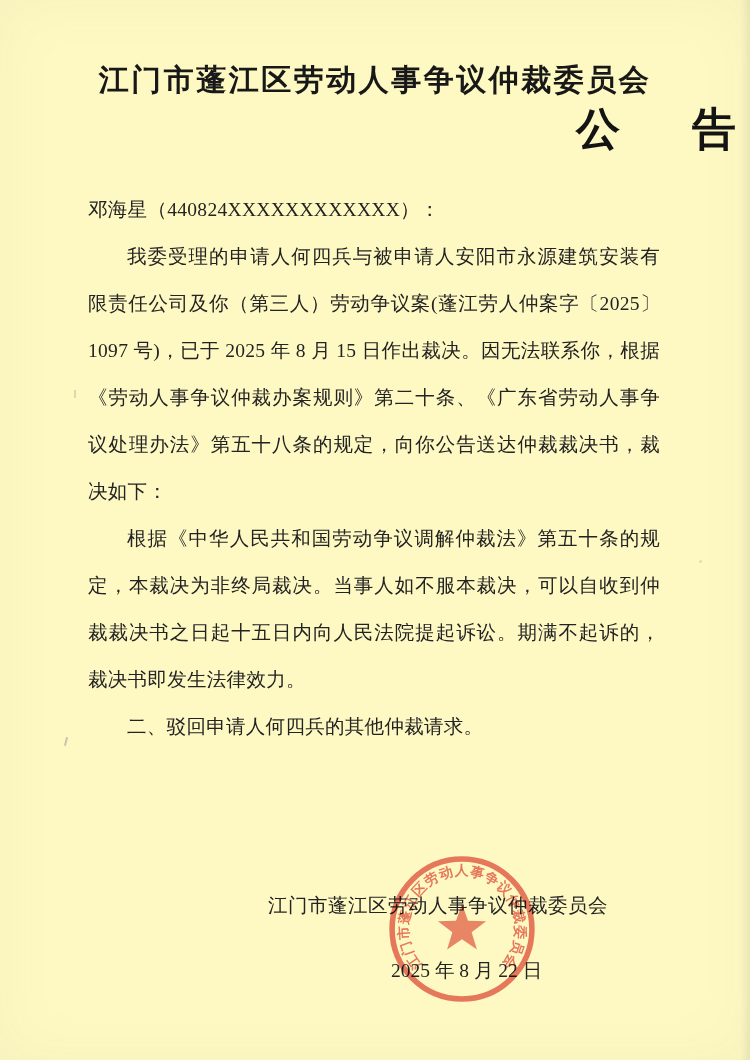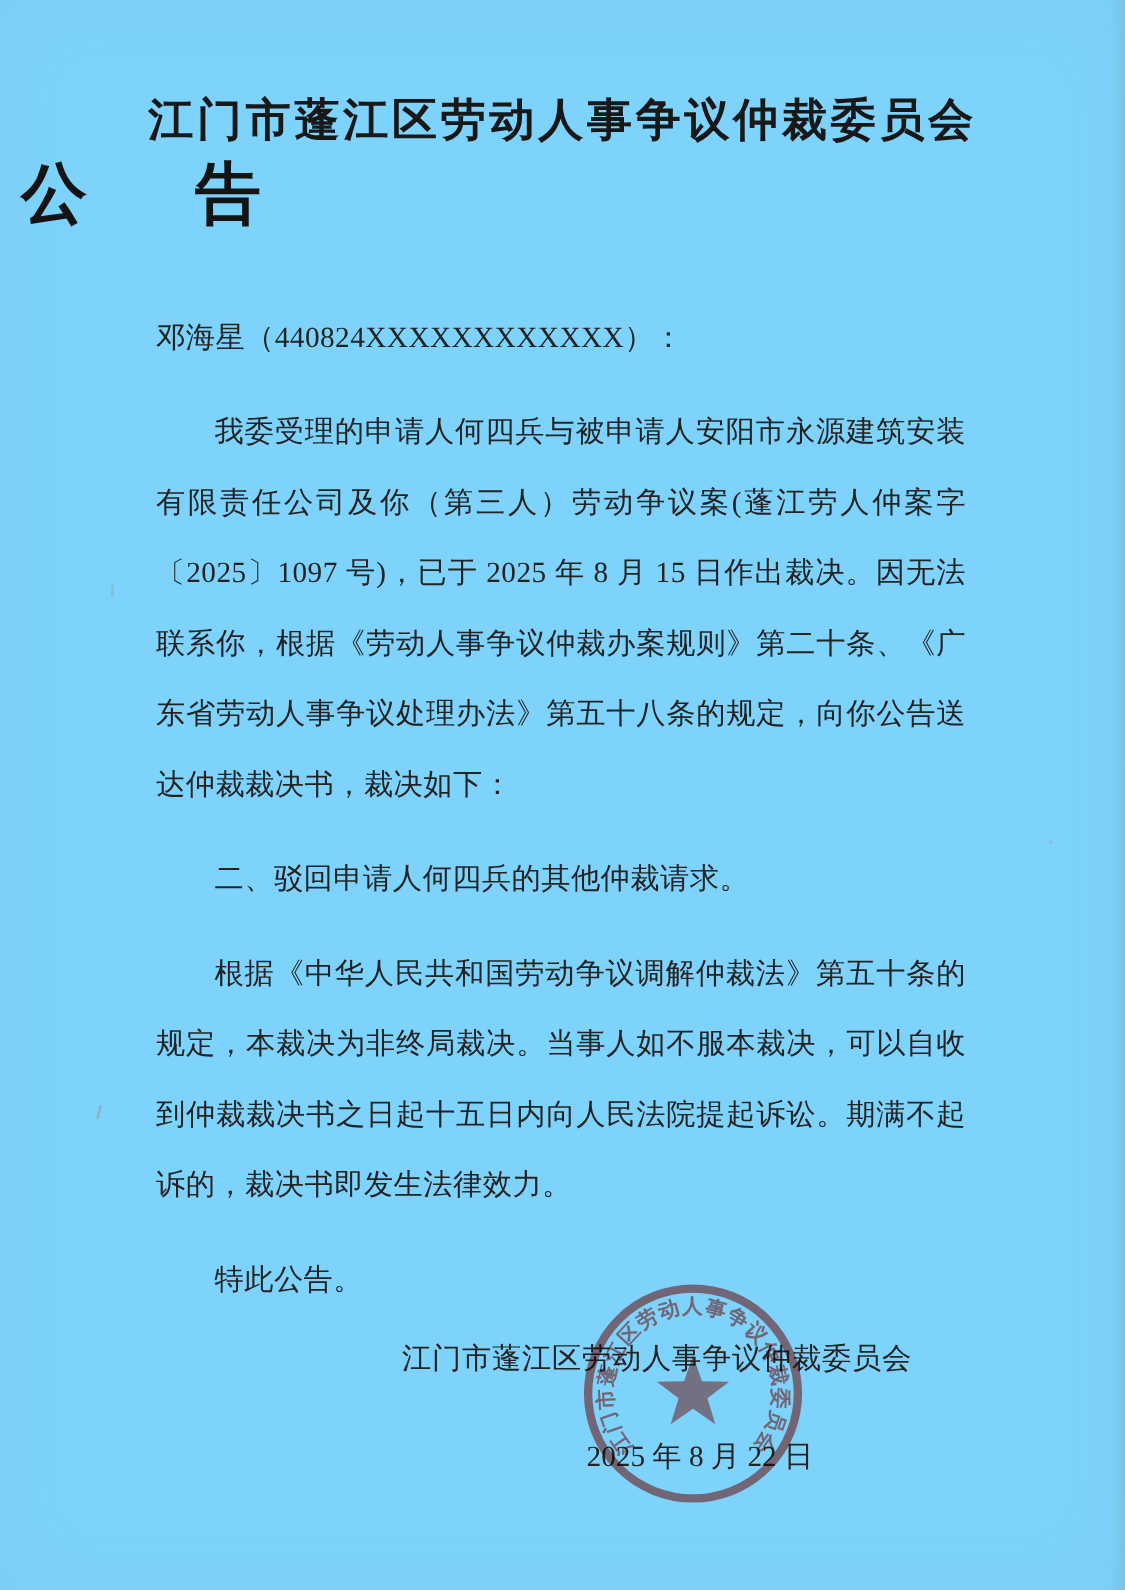--- a/index.html
+++ b/index.html
@@ -1,21 +1,21 @@
 <!DOCTYPE html>
 <html><head>
 <meta charset="utf-8">
 <style>
   html,body { margin:0; padding:0; background:#e9e9e9; }
   .page {
     position: relative;
     width: 750px;
     height: 1060px;
     margin: 0 auto;
-    background: #7dd3fc;
+    background: #fef9c3;
     box-shadow: inset 0 0 60px rgba(120,115,110,0.06);
     font-family: "Liberation Serif", serif;
     color: #2a2a2a;
     overflow: hidden;
   }
   .edge-shade {
     position:absolute; top:0; right:0; width:10px; height:100%;
     background: linear-gradient(to right, rgba(0,0,0,0), rgba(90,88,85,0.10));
   }
   .title-issuer {
@@ -26,40 +26,40 @@
     font-size: 30px;
     font-weight: bold;
     letter-spacing: 2.5px;
     color: #181818;
     white-space: nowrap;
   }
   .title-doc-type {
     position: absolute;
     top: 100px; left: 0; right: 0;
     margin: 0;
-    text-align: left;
+    text-align: right;
     font-size: 44px;
     font-weight: bold;
     letter-spacing: 14px;
     padding-left: 14px; 
     color: #141414;
     white-space: nowrap;
   }
   .body-text {
     position: absolute;
     top: 186px;
     left: 88px;
     width: 572px;
     font-size: 19.5px;
     line-height: 47px;
     letter-spacing: 0.3px;
     text-align: justify;
     color: #232323;
   }
-  .body-text p { margin: 16px; }
+  .body-text p { margin: 0; }
   .addressee { text-indent: 0; }
   .para { text-indent: 2em; }
   .signature-line {
     position: absolute;
     top: 892px;
     right: 142px;
     font-size: 19.5px;
     letter-spacing: 0.5px;
     color: #232323;
     white-space: nowrap;
@@ -101,23 +101,22 @@
 
   <h1 class="title-issuer">江门市蓬江区劳动人事争议仲裁委员会</h1>
 
   <h2 class="title-doc-type">公　告</h2>
 
   <div class="body-text">
     <p class="addressee">邓海星（440824XXXXXXXXXXXX）：</p>
     <div>
 
     <p class="para">我委受理的申请人何四兵与被申请人安阳市永源建筑安装有限责任公司及你（第三人）劳动争议案(蓬江劳人仲案字〔2025〕1097 号)，已于 2025 年 8 月 15 日作出裁决。因无法联系你，根据《劳动人事争议仲裁办案规则》第二十条、《广东省劳动人事争议处理办法》第五十八条的规定，向你公告送达仲裁裁决书，裁决如下：</p>
+        <p class="para">根据《中华人民共和国劳动争议调解仲裁法》第五十条的规定，本裁决为非终局裁决。当事人如不服本裁决，可以自收到仲裁裁决书之日起十五日内向人民法院提起诉讼。期满不起诉的，裁决书即发生法律效力。</p>
         <p class="para">二、驳回申请人何四兵的其他仲裁请求。</p>
-        <p class="para">根据《中华人民共和国劳动争议调解仲裁法》第五十条的规定，本裁决为非终局裁决。当事人如不服本裁决，可以自收到仲裁裁决书之日起十五日内向人民法院提起诉讼。期满不起诉的，裁决书即发生法律效力。</p>
-        <p class="para">特此公告。</p>
       </div>
   </div>
 
   <div class="signature-line">江门市蓬江区劳动人事争议仲裁委员会</div>
 
   <div class="date-line">2025 年 8 月 22 日</div>
 
   <svg class="seal" viewBox="0 0 150 150">
     <defs>
       <path id="sealArc" d="M 34.4 109.1 A 53 53 0 1 1 115.6 109.1" fill="none"></path>

